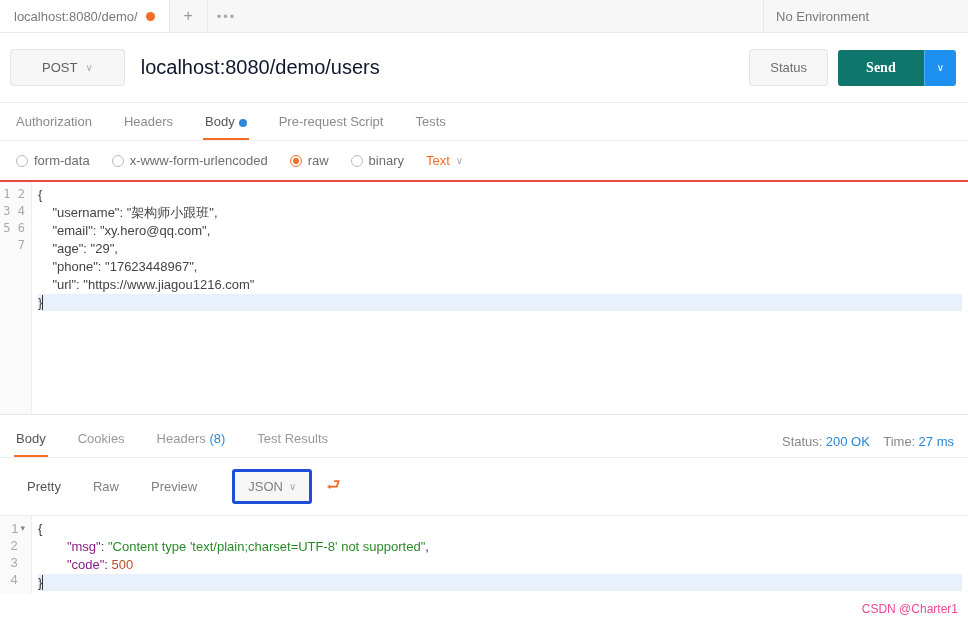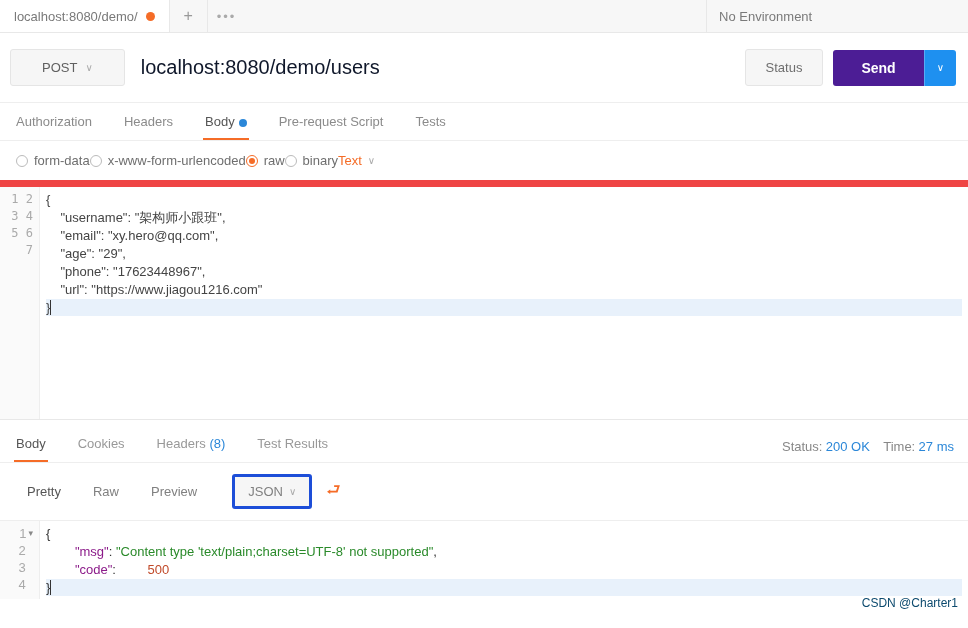--- a/index.html
+++ b/index.html
@@ -3,62 +3,62 @@
 <meta charset="utf-8">
 <style>
 * { margin:0; padding:0; box-sizing:border-box; font-family:-apple-system,BlinkMacSystemFont,"Segoe UI",Arial,sans-serif; font-size:13px; }
 body { background:#fff; color:#555; width:968px; height:628px; overflow:hidden; position:relative; }
 .top-bar { display:flex; align-items:stretch; height:33px; border-bottom:1px solid #e8e8e8; background:#f7f7f7; }
 .tab { display:flex; align-items:center; gap:8px; padding:4px 14px; background:#fff; border-right:1px solid #e8e8e8; max-width:180px; }
 .tab-title { color:#797979; overflow:hidden; text-overflow:ellipsis; white-space:nowrap; }
 .tab-dot { width:9px; height:9px; border-radius:50%; background:#f56c27; flex-shrink:0; }
 .tab-plus { width:38px; display:flex; align-items:center; justify-content:center; border-right:1px solid #e8e8e8; color:#999; cursor:pointer; font-size:16px; }
 .tab-more { width:38px; display:flex; align-items:center; justify-content:center; color:#aaa; cursor:pointer; letter-spacing:2px; }
-.env-select { margin-left:auto; width:262px; display:flex; align-items:center; padding:0 12px; border-left:1px solid #e8e8e8; color:#7a7a7a; cursor:pointer; }
+.env-select { margin-left:auto; width:205px; display:flex; align-items:center; padding:0 12px; border-left:1px solid #e8e8e8; color:#7a7a7a; cursor:pointer; }
 .req-row { display:flex; align-items:center; gap:10px; padding:13px 12px 13px 10px; border-bottom:1px solid #eee; }
 .method-sel { display:flex; align-items:center; gap:8px; padding:10px 31px; background:#f6f6f6; border:1px solid #e5e5e5; border-radius:3px; color:#606060; cursor:pointer; }
 .chev { font-size:10px; color:#aaa; }
 .url-input { flex:1; border:none; outline:none; font-size:20px; padding:10px 6px; color:#0f172a; }
 .params-btn { padding:10px 20px; background:#f6f6f6; border:1px solid #e5e5e5; border-radius:3px; color:#6e6e6e; cursor:pointer; }
 .send-btn { display:flex; align-items:stretch; }
-.send-main { background:#4c1d95; color:#fff; font-weight:600; padding:10px 28px; border:none; border-radius:3px 0 0 3px; cursor:pointer; font-size:14px; }
+.send-main { background:#0f766e; color:#fff; font-weight:600; padding:10px 28px; border:none; border-radius:3px 0 0 3px; cursor:pointer; font-size:14px;font-family:Liberation Serif, serif; }
 .send-drop { background:#1e90f0; color:#fff; padding:10px 12px; border:none; border-left:1px solid rgba(255,255,255,.25); border-radius:0 3px 3px 0; cursor:pointer; font-size:10px; }
 .req-tabs { display:flex; gap:28px; padding:0 14px; border-bottom:1px solid #eee; }
 .rtab { padding:11px 2px 9px; color:#8b8b8b; cursor:pointer; border-bottom:2px solid transparent; }
 .rtab.active { color:#555; border-bottom-color:#f56c27; }
 .dot-blue { display:inline-block; width:8px; height:8px; border-radius:50%; background:#2b87d8; margin-left:4px; vertical-align:middle; }
-.body-types { display:flex; align-items:center; padding:12px 16px; border-bottom:7px solid #ef4444; }
+.body-types { display:flex; align-items:center; gap:22px; padding:12px 16px; border-bottom:2px solid #ef4444; }
 .radio { display:flex; align-items:center; gap:6px; cursor:pointer; color:#6e6e6e; }
 .rdot { width:12px; height:12px; border-radius:50%; border:1px solid #bbb; position:relative; }
 .rdot.on { border-color:#f56c27; }
 .rdot.on::after { content:''; position:absolute; inset:2px; border-radius:50%; background:#f56c27; }
 .fmt-sel { color:#f56c27; display:flex; align-items:center; gap:6px; cursor:pointer; }
 .editor { display:flex; border-bottom:1px solid #e8e8e8; height:233px; background:#fff; }
-.gutter { width:40px; background:#fafafa; border-right:1px solid #eee; text-align:right; padding:4px 6px 4px 0; color:#aaa; font-family:Consolas,monospace; font-size:12px; line-height:17px; }
+.gutter { width:32px; background:#fafafa; border-right:1px solid #eee; text-align:right; padding:4px 6px 4px 0; color:#aaa; font-family:Consolas,monospace; font-size:12px; line-height:17px; }
 .code { flex:1; padding:4px 6px; font-family:Consolas,monospace; font-size:12px; line-height:17px; white-space:pre; color:#444; }
 .code .hl { display:inline-block; width:100%; background:#e8f1fb; }
 .resp-head { display:flex; align-items:center; padding:10px 14px 0; gap:28px; border-bottom:1px solid #eee; }
 .resp-tab { padding:6px 2px 9px; color:#999; cursor:pointer; border-bottom:2px solid transparent; }
 .resp-tab.active { color:#555; border-bottom-color:#f56c27; }
 .badge-n { color:#2b87d8; }
 .resp-meta { margin-left:auto; color:#888; font-size:12px; }
 .resp-meta .v { color:#2b87d8; }
 .resp-tools { display:flex; align-items:center; gap:6px; padding:10px 14px; border-bottom:1px solid #eee; }
 .tool { padding:7px 13px; background:#f6f6f6; border:3px solid #1d4ed8; border-radius:3px; color:#808080; cursor:pointer; display:flex; align-items:center; gap:6px; }
 .tool.flat { background:none; border:none; }
 .tool.flat.active { color:#555; }
 .wrap-icn { color:#f56c27; font-size:16px; padding:5px 8px; cursor:pointer; }
 .editor2 { display:flex; height:78px; }
 .editor2 .gutter { display:flex; flex-direction:column;}
 .gline{height:17px; display:flex; align-items:center; justify-content:flex-end; gap:2px;}
 .fold { font-size:9px; color:#888; }
 .code2 { flex:1; padding:4px 6px; font-family:Consolas,monospace; font-size:12px; line-height:17px; white-space:pre; }
-.c-key{ color:#8b1a89; } .c-str{ color:#2a8a2a; } .c-num{ color:#c14a2a;margin-left:28px; } .c-pun{ color:#333; }
+.c-key{ color:#8b1a89; } .c-str{ color:#2a8a2a; } .c-num{ color:#c14a2a; } .c-pun{ color:#333; }
 .hl2 { background:#e8f1fb; display:inline-block; width:100%; }
-.watermark { position:absolute; right:10px; bottom:18px; color:#0c4a6e; font-size:12px; }
+.watermark { position:absolute; right:10px; bottom:12px; color:#ec4899; font-size:12px; }
 .cursor { border-right:1px solid #333; }
 </style>
 </head>
 <body>
 
 <div class="top-bar">
   <div class="tab">
     <span class="tab-title">localhost:8080/demo/</span>
     <span class="tab-dot"></span>
   </div>

